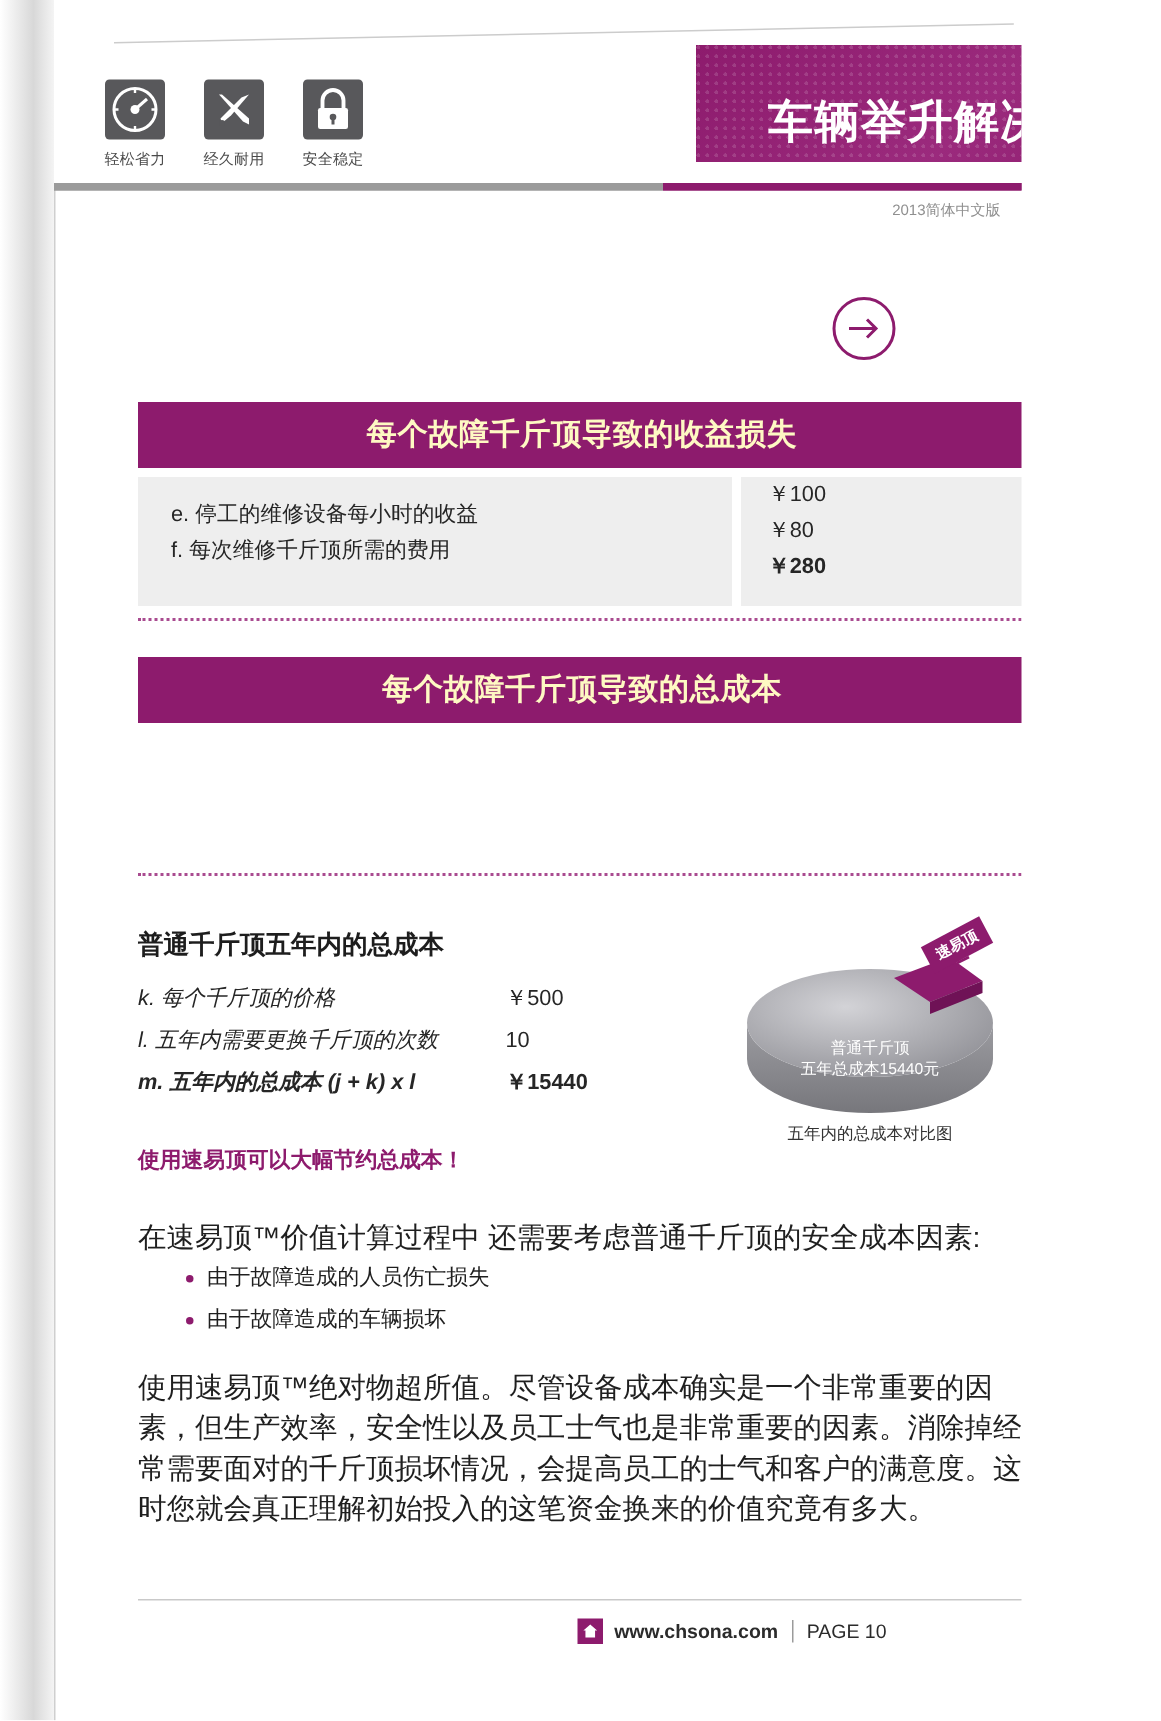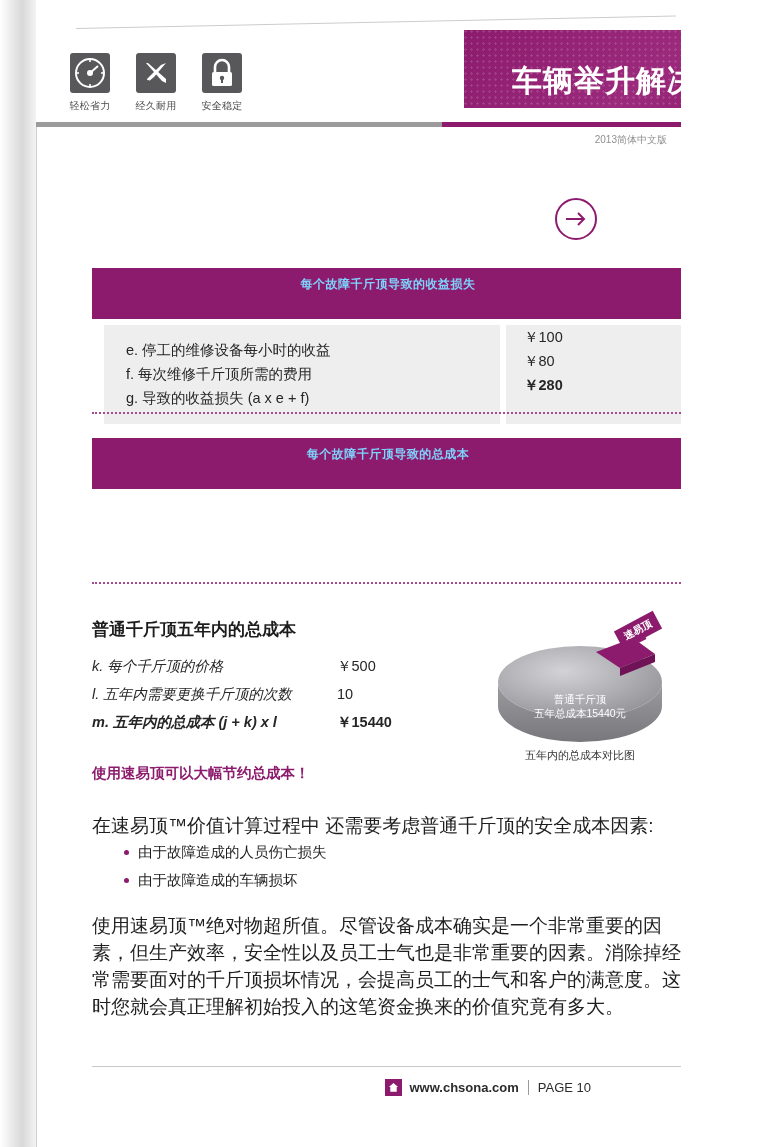--- a/index.html
+++ b/index.html
@@ -119,37 +119,36 @@
     right: 84px; top: 198px;
     width: 42px; height: 42px;
     border: 2px solid #8d1b6d;
     border-radius: 50%;
   }
   .arrow-circle svg { display: block; }
   
   .table-block { position: absolute; left: 92px; width: 592px; }
   .table-title {
     background: #8d1b6d;
-    color: #7dd3fc;
-    font-size: 12px;
+    color: #fef9c3;
+    font-size: 20px;
     font-weight: bold;
     text-align: center;
-    padding: 8px 0 26px;
+    padding: 8px 0 9px;
     letter-spacing: 0.5px;
   }
   .table-body {
     display: flex;
     gap: 6px;
     margin-top: 6px;
   }
   .table-left {
     flex: 0 0 396px;
     background: #eeeeee;
     padding: 13px 0 14px 22px;
-    margin-left: 12px;
   }
   .table-right {
     flex: 1 1 auto;
     background: #eeeeee;
     padding: 0 0 14px 18px;
   }
   .row-line {
     font-size: 14.5px;
     color: #262626;
     line-height: 24px;
@@ -347,21 +346,20 @@
       <polyline points="21,13 27,19 21,25" fill="none" stroke="#8d1b6d" stroke-width="2"></polyline>
     </svg>
   </div>
 
   <div class="table-block" style="top:268px;">
     <div class="table-title">每个故障千斤顶导致的收益损失</div>
     <div class="table-body">
       <div class="table-left">
         <div class="row-line">e. 停工的维修设备每小时的收益</div>
         <div class="row-line">f. 每次维修千斤顶所需的费用</div>
-        <div class="row-line">g. 导致的收益损失 (a x e + f)</div>
       </div>
       <div class="table-right">
         <div class="row-line">￥100</div>
         <div class="row-line">￥80</div>
         <div class="row-line bold">￥280</div>
       </div>
     </div>
   </div>
   <div class="dash-sep" style="top:412px;"></div>
 

